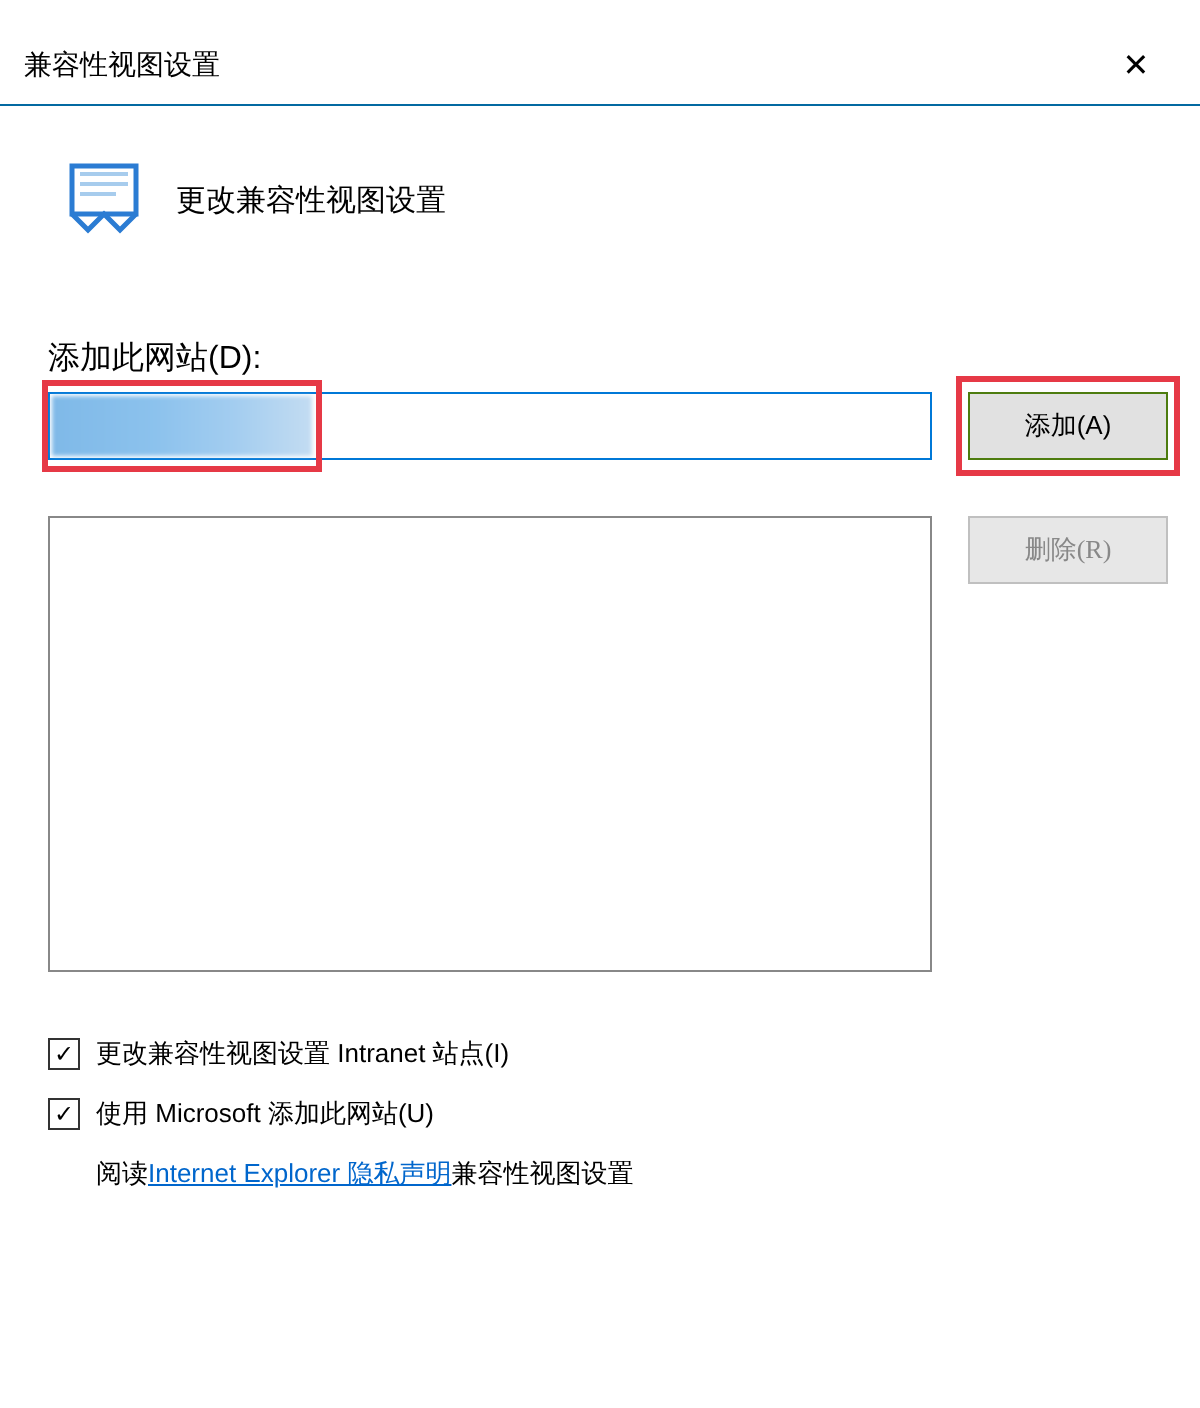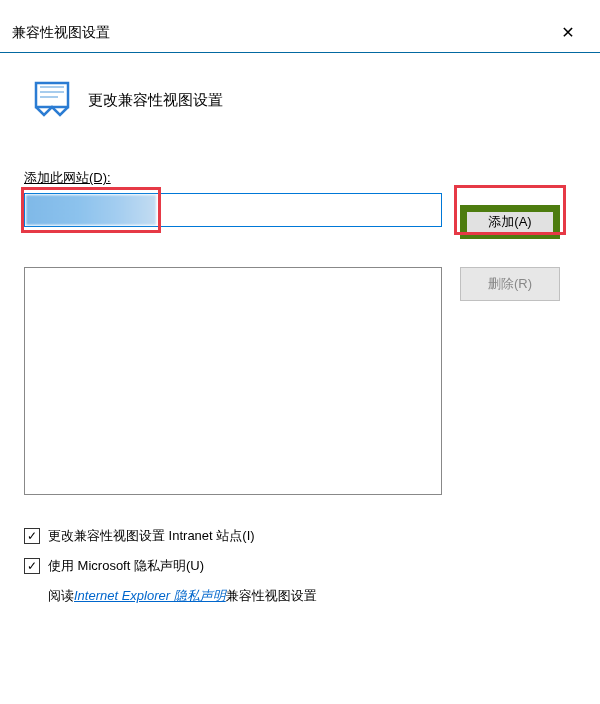--- a/index.html
+++ b/index.html
@@ -21,25 +21,25 @@
       border-bottom: 1px solid #0369a1;
       margin-top: 13px;
     }
     .titlebar-title { flex: 1; font-size: 14px; }
     .close-btn {
       width: 40px; height: 40px;
       display: flex; align-items: center; justify-content: center;
       cursor: pointer;
       font-size: 16px;
     }
-    .body { padding: 20px 40px 0 24px; flex: 1; }
+    .body { padding: 20px 16px 0 24px; flex: 1; }
     .header-row { display: flex; align-items: center; gap: 18px; margin-bottom: 50px; margin-top: 8px; }
     .header-icon { width: 36px; height: 38px; flex-shrink: 0; margin-left: 10px; }
     .header-text { font-size: 15px; }
-    .section-label { font-size: 13px; margin-bottom: 6px; text-decoration: underline; }
+    .section-label { font-size: 16px; margin-bottom: 6px; }
     .add-row { display: flex; gap: 18px; align-items: flex-start; margin-bottom: 28px; }
     .add-input-wrap { position: relative; flex: 1; }
     .add-input {
       width: 100%; height: 34px;
       border: 1px solid #0078d7;
       padding: 0 8px;
       font-size: 13px;
       outline: none;
       background: #fff;
     }
@@ -60,22 +60,22 @@
     }
     .btn-wrap { position: relative; }
     .btn {
       width: 100px; height: 34px;
       background: #e1e1e1;
       border: 1px solid #adadad;
       font-size: 13px;
       font-family: inherit;
       cursor: pointer;
     }
-    .btn.primary { border: 7px solid #4d7c0f; margin-top: 12px; }
-    .btn:disabled { color: #888; background: #e7e7e7; border-color: #c0c0c0; cursor: default; }
+    .btn.primary { border: 1px solid #4d7c0f; }
+    .btn:disabled { color: #888; background: #e7e7e7; border-color: #c0c0c0; cursor: default; font-family: Liberation Serif, serif; }
     .highlight-box-btn {
       position: absolute;
       top: -8px; left: -6px;
       width: 112px; height: 50px;
       border: 3px solid #e63946;
       pointer-events: none;
     }
     .list-row { display: flex; gap: 18px; align-items: flex-start; margin-bottom: 32px; }
     .listbox {
       flex: 1;
@@ -86,21 +86,21 @@
     .btn-col { width: 100px; display: flex; flex-direction: column; gap: 8px; }
     .checkbox-row { display: flex; align-items: center; gap: 8px; margin-bottom: 12px; margin-left: 0; }
     .checkbox {
       width: 16px; height: 16px;
       border: 1px solid #333;
       display: flex; align-items: center; justify-content: center;
       font-size: 12px;
       cursor: pointer;
     }
     .privacy-row { margin-left: 24px; font-size: 13px; display: flex; align-items: flex-end; flex-wrap: wrap; }
-    .link { color: #0066cc; text-decoration: underline; cursor: pointer; font-style: italic; }
+    .link { color: #0066cc; text-decoration: underline; cursor: pointer; }
   </style>
 </head>
 <body>
 
 <div class="window">
   <div class="titlebar">
     <div class="titlebar-title">兼容性视图设置</div>
     <div class="close-btn">
       <span>✕</span>
     </div>
@@ -143,21 +143,21 @@
       <div class="checkbox">
         <span>✓</span>
       </div>
       <span>更改兼容性视图设置 Intranet 站点(I)</span>
     </div>
 
     <div class="checkbox-row">
       <div class="checkbox">
         <span>✓</span>
       </div>
-      <span>使用 Microsoft 隐私声明(U)</span>
+      <span>使用 Microsoft 添加此网站(U)</span>
     </div>
 
     <div class="privacy-row">
       <span>阅读 </span>
       <span class="link">Internet Explorer 隐私声明</span>
       <span>兼容性视图设置</span>
     </div>
 
   </div>
 </div>

